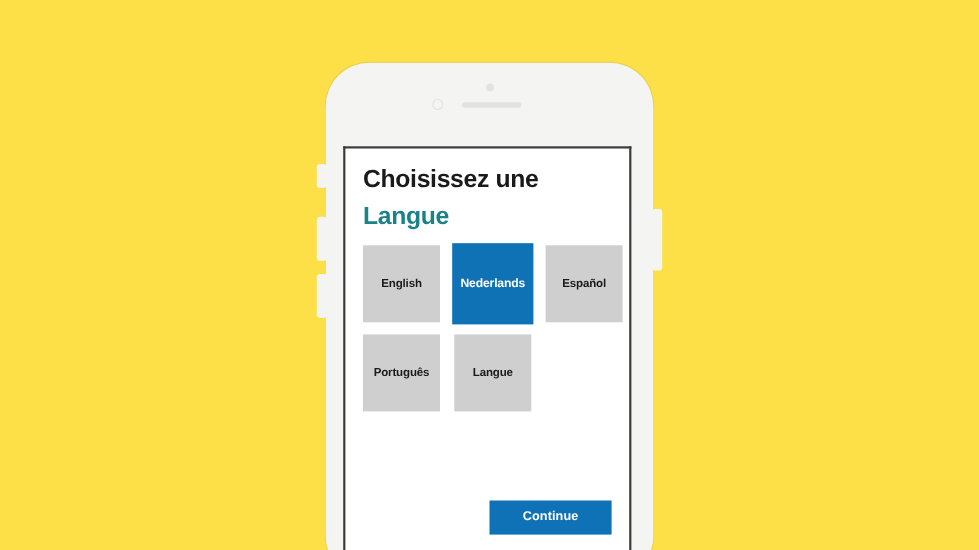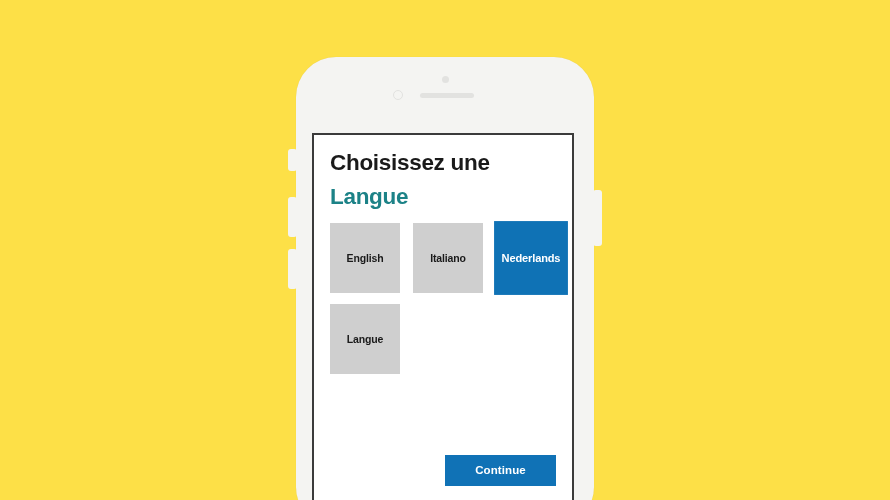--- a/index.html
+++ b/index.html
@@ -184,22 +184,23 @@
     <div id="screen">
       <div id="screen-inner">
 
         <h1 id="heading">
           <span class="head-line" id="heading-line1">Choisissez une</span>
           <span class="head-line" id="heading-line2">Langue</span>
         </h1>
 
         <div id="language-grid">
             <button class="lang-tile">English</button>
-            <button class="lang-tile">Italiano</button>
             <button class="lang-tile selected">Nederlands</button>
+            <button class="lang-tile">Español</button>
+            <button class="lang-tile">Português</button>
             <button class="lang-tile">Langue</button>
           </div>
 
         <div id="continue-row">
           <button id="continue-button">Continue</button>
         </div>
 
       </div>
     </div>
 

